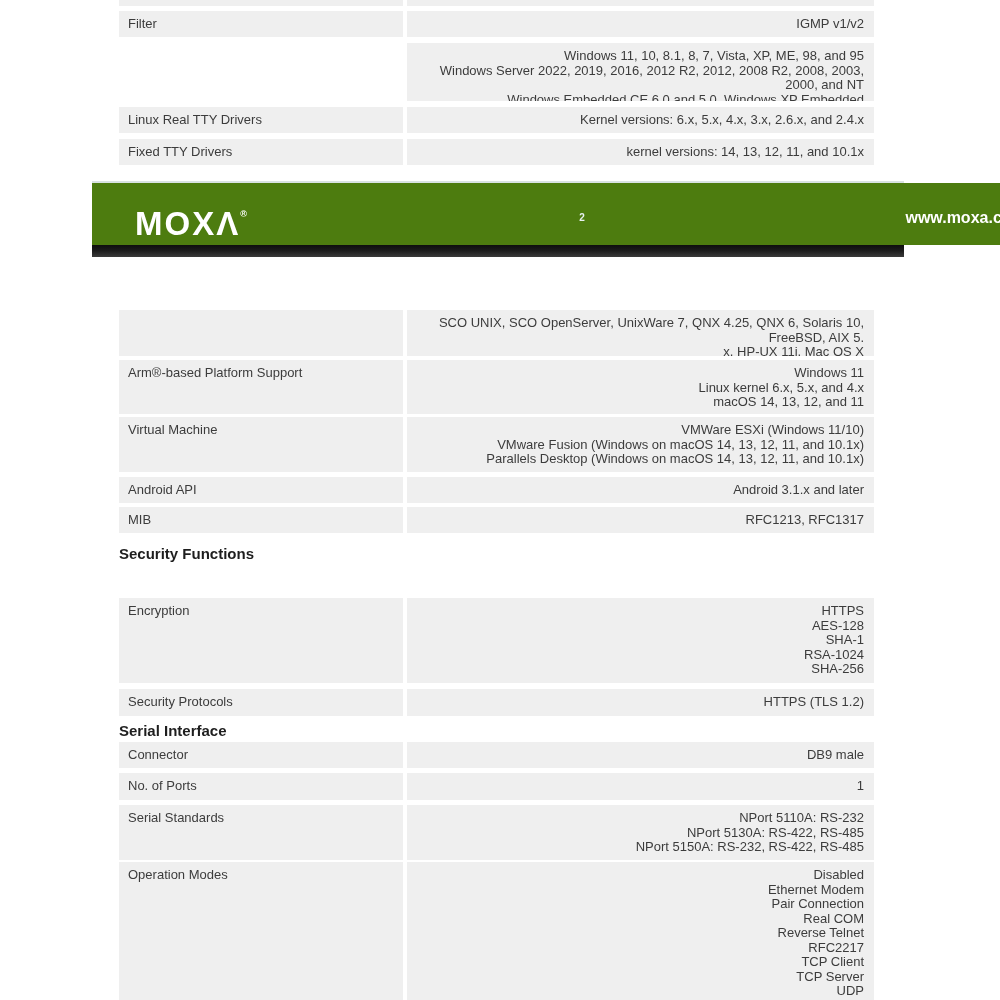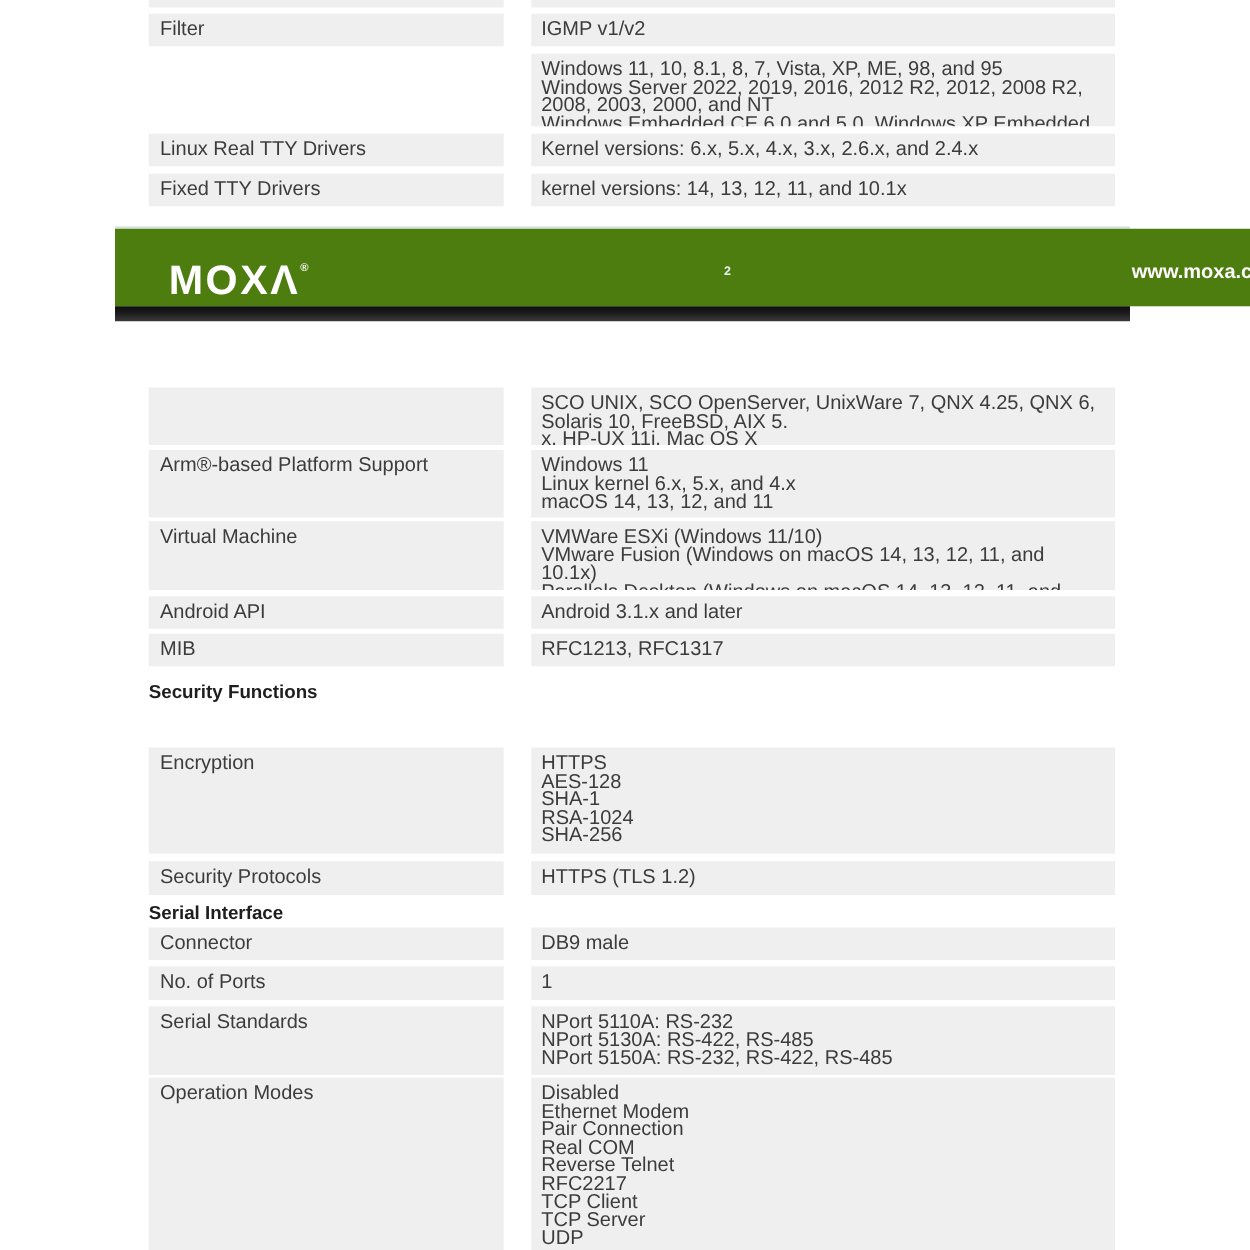--- a/index.html
+++ b/index.html
@@ -11,27 +11,27 @@
     overflow: hidden;
     font-family: "Liberation Sans", sans-serif;
     color: #3c3c3c;
   }
 
   
   .row { position: absolute; left: 119px; width: 761px; }
   .cell {
     position: absolute; top: 0; bottom: 0;
     background: #efefef;
-    font-size: 16px;
+    font-size: 13px;
     line-height: 14.5px;
     white-space: pre-line;
     overflow: hidden;
   }
   .cell.label { left: 0; width: 284px; padding: 6px 6px 0 9px; box-sizing: border-box; }
-  .cell.value { left: 306px; width: 467px; padding: 6px 10px 0 8px; box-sizing: border-box; }
+  .cell.value { left: 288px; width: 467px; padding: 6px 10px 0 8px; box-sizing: border-box; text-align: right; }
 
   .section-header {
     position: absolute; left: 119px; width: 600px;
     font-size: 15px; font-weight: bold; color: #1e1e1e;
   }
 
   
   .band-topline { position: absolute; left: 92px; width: 812px; height: 2px; background: #d9e2e2; }
   .band {
     position: absolute; left: 92px; width: 980px; height: 62px;

